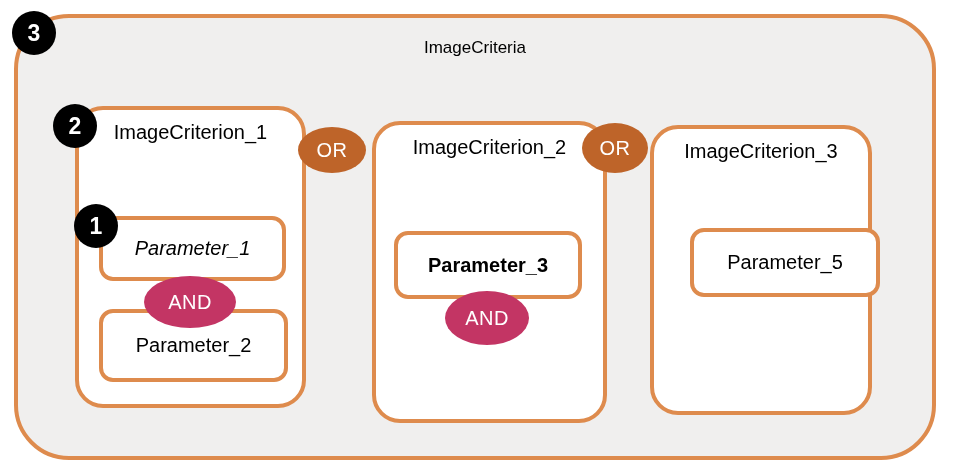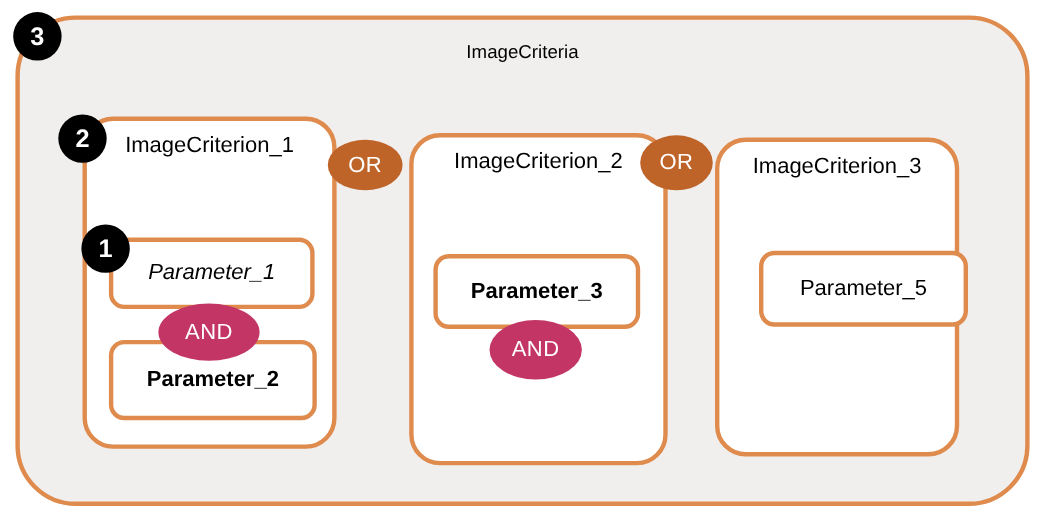--- a/index.html
+++ b/index.html
@@ -62,21 +62,21 @@
     border: 4px solid var(--outline);
     border-radius: 14px;
     display: flex;
     align-items: center;
     justify-content: center;
     font-size: 20px;
     color: var(--txt);
     z-index: 1;
   }
   .param-1 { left: 20px; top: 106px; width: 187px; height: 65px; font-style: italic; }
-  .param-2 { left: 20px; top: 199px; width: 189px; height: 73px; font-weight: bold; }
+  .param-2 { left: 20px; top: 199px; width: 189px; height: 73px; }
   .param-3 { left: 18px; top: 106px; width: 188px; height: 68px; font-weight: bold; }
   .param-4 { left: 18px; top: 202px; width: 183px; height: 67px; }
   .param-5 { left: 12px; top:  99px; width: 190px; height: 69px; margin-left: 24px; }
   .connector {
     position: absolute;
     border-radius: 50%;
     display: flex;
     align-items: center;
     justify-content: center;
     color: #FFFFFF;

